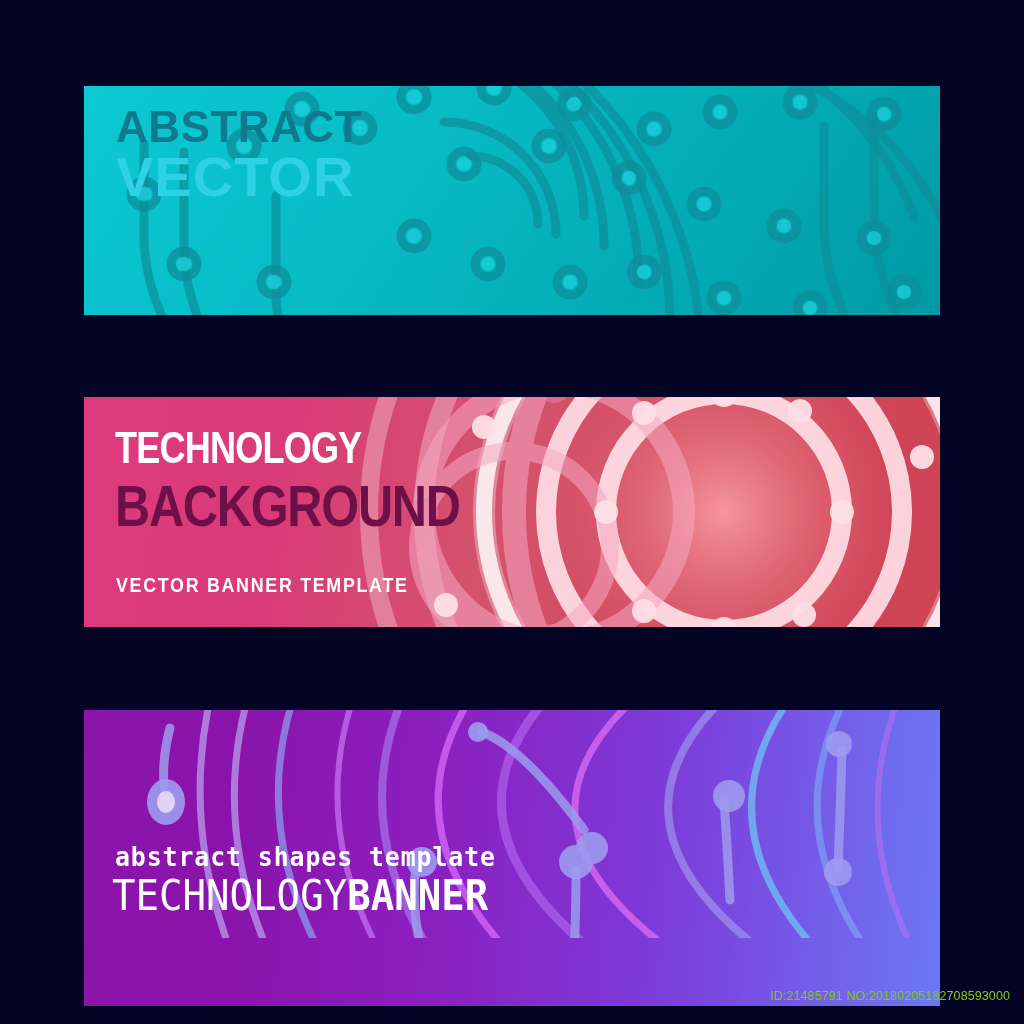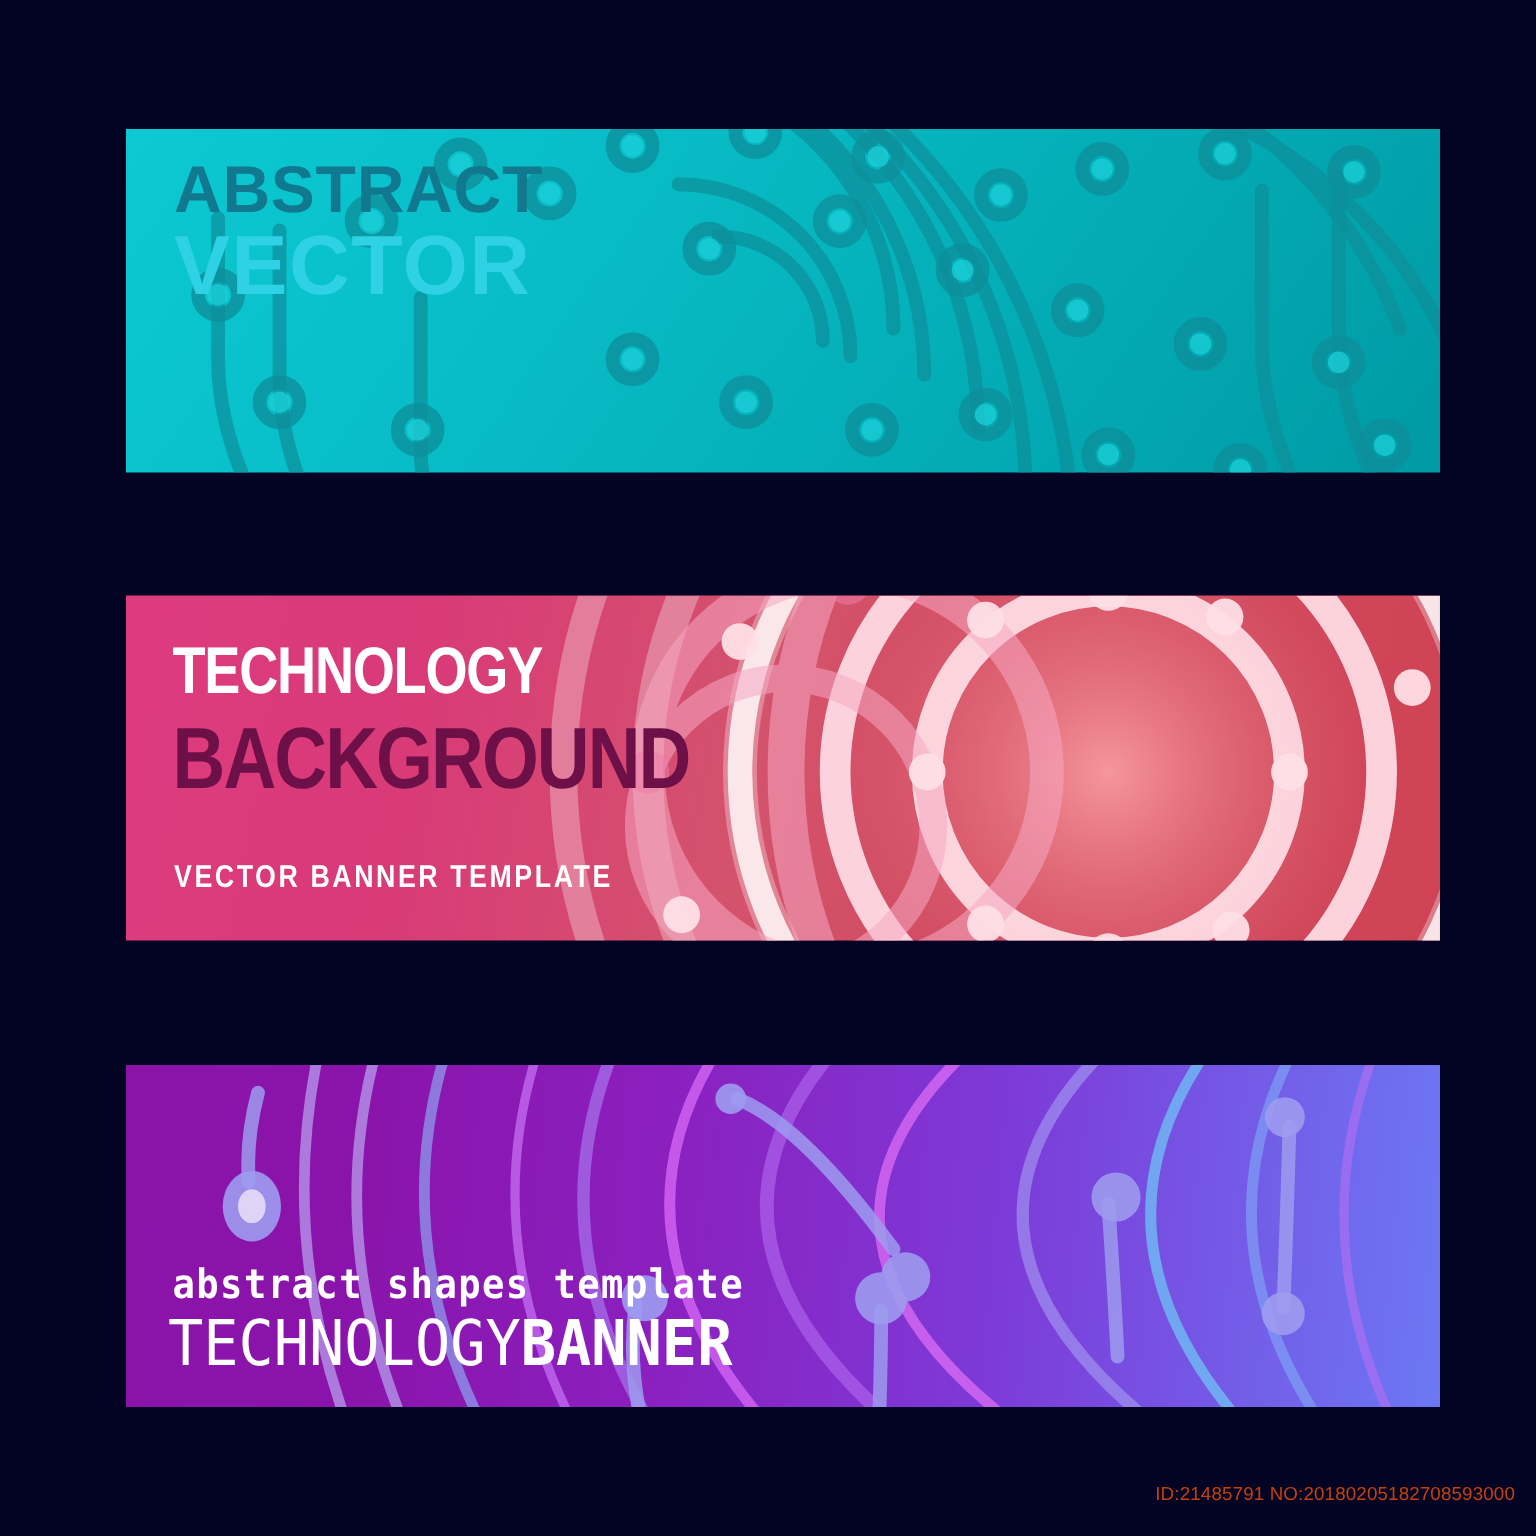--- a/index.html
+++ b/index.html
@@ -10,21 +10,20 @@
     overflow:hidden;
     position:relative;
   }
   .stage{position:absolute;inset:0;}
 
   .banner{
     position:absolute;
     left:84px;
     width:856px;
     overflow:hidden;
-    padding-left:20px;
   }
   .banner .art{position:absolute;inset:0;}
   .banner .copy{position:absolute;inset:0;}
 
   
   #banner-1{top:86px;height:229px;
     background:linear-gradient(125deg,#0cc9d2 0%,#08bcc6 35%,#03abb4 70%,#009aa4 100%);}
   #b1-txt-abstract{
     position:absolute;left:32px;top:19px;
     font-size:44px;font-weight:bold;letter-spacing:0.5px;
@@ -63,21 +62,21 @@
     transform:scaleX(0.84);transform-origin:left center;
   }
   #b2-txt-sub{
     position:absolute;left:32px;top:177px;
     font-size:21px;font-weight:bold;letter-spacing:2px;
     color:#ffffff;line-height:1;
     transform:scaleX(0.85);transform-origin:left center;
   }
 
   
-  #banner-3{top:710px;height:228px;
+  #banner-3{top:710px;height:296px;
     background:linear-gradient(95deg,#8b13a8 0%,#8a14ab 18%,#8b1fbe 40%,#7d3ad8 66%,#6c78f4 100%);}
   #b3-txt-sub{
     position:absolute;left:31px;top:133px;
     font-size:27px;font-weight:bold;letter-spacing:1px;
     color:#ffffff;line-height:1;
     font-family:"DejaVu Sans Mono", monospace;
     transform:scaleX(0.92);transform-origin:left center;
   }
   #b3-txt-main{
     position:absolute;left:28px;top:165px;
@@ -99,21 +98,21 @@
     font-family:"DejaVu Sans", sans-serif;
     letter-spacing:0px;line-height:1;
     font-style:italic;
   }
   #watermark-url{
     font-size:19px;font-weight:bold;color:#f2f2f6;
     font-style:italic;letter-spacing:0.5px;line-height:1;
   }
   #footer-id{
     position:absolute;right:14px;top:31px;
-    font-size:12.5px;color:#c2410c;letter-spacing:0.1px;
+    font-size:12.5px;color:#84cc16;letter-spacing:0.1px;
   }
 </style>
 </head>
 <body>
 
 <div class="stage">
 
   <div class="banner" id="banner-1">
     <svg class="art" viewBox="0 0 856 229" preserveAspectRatio="none">
       <defs>

